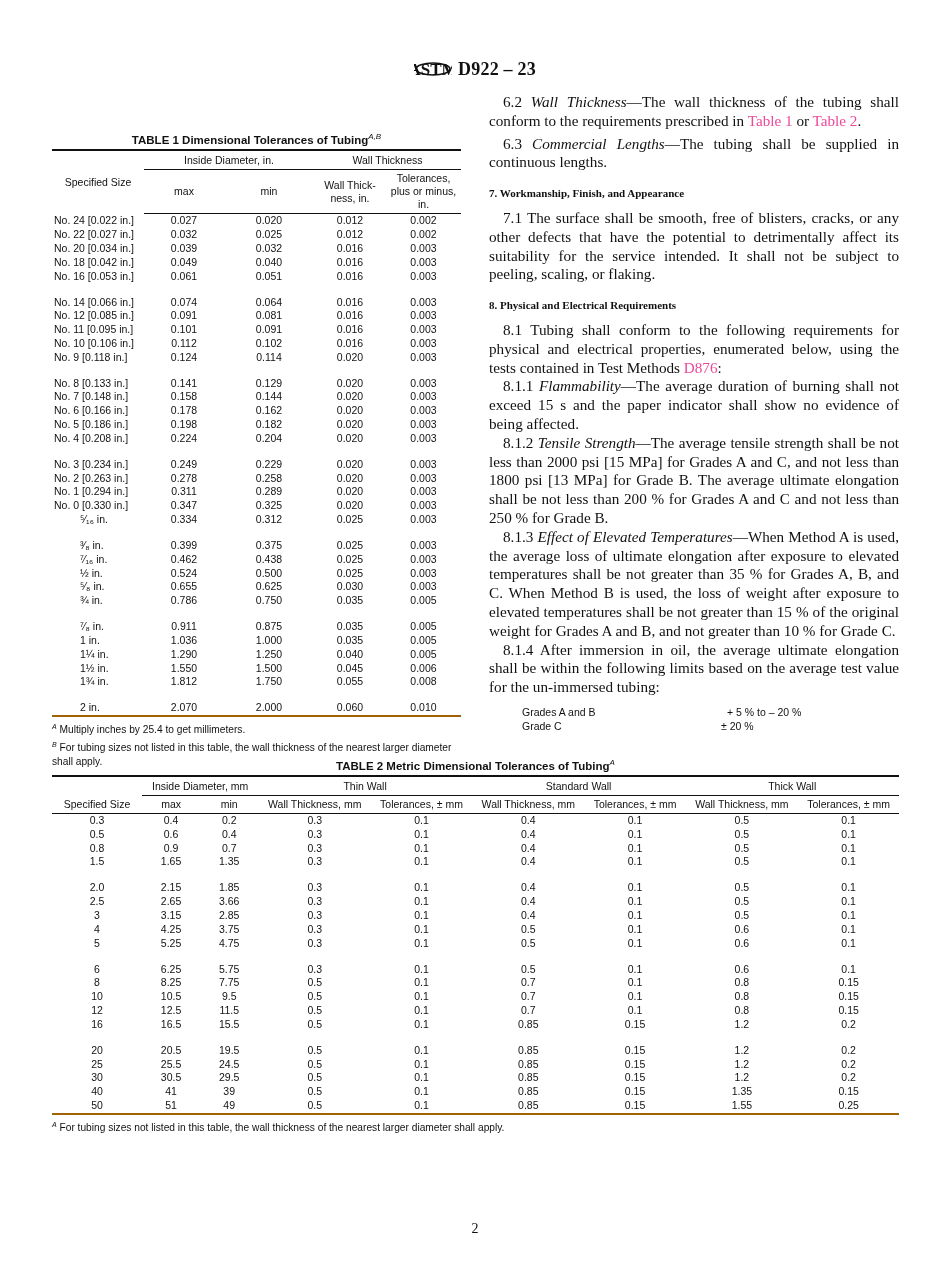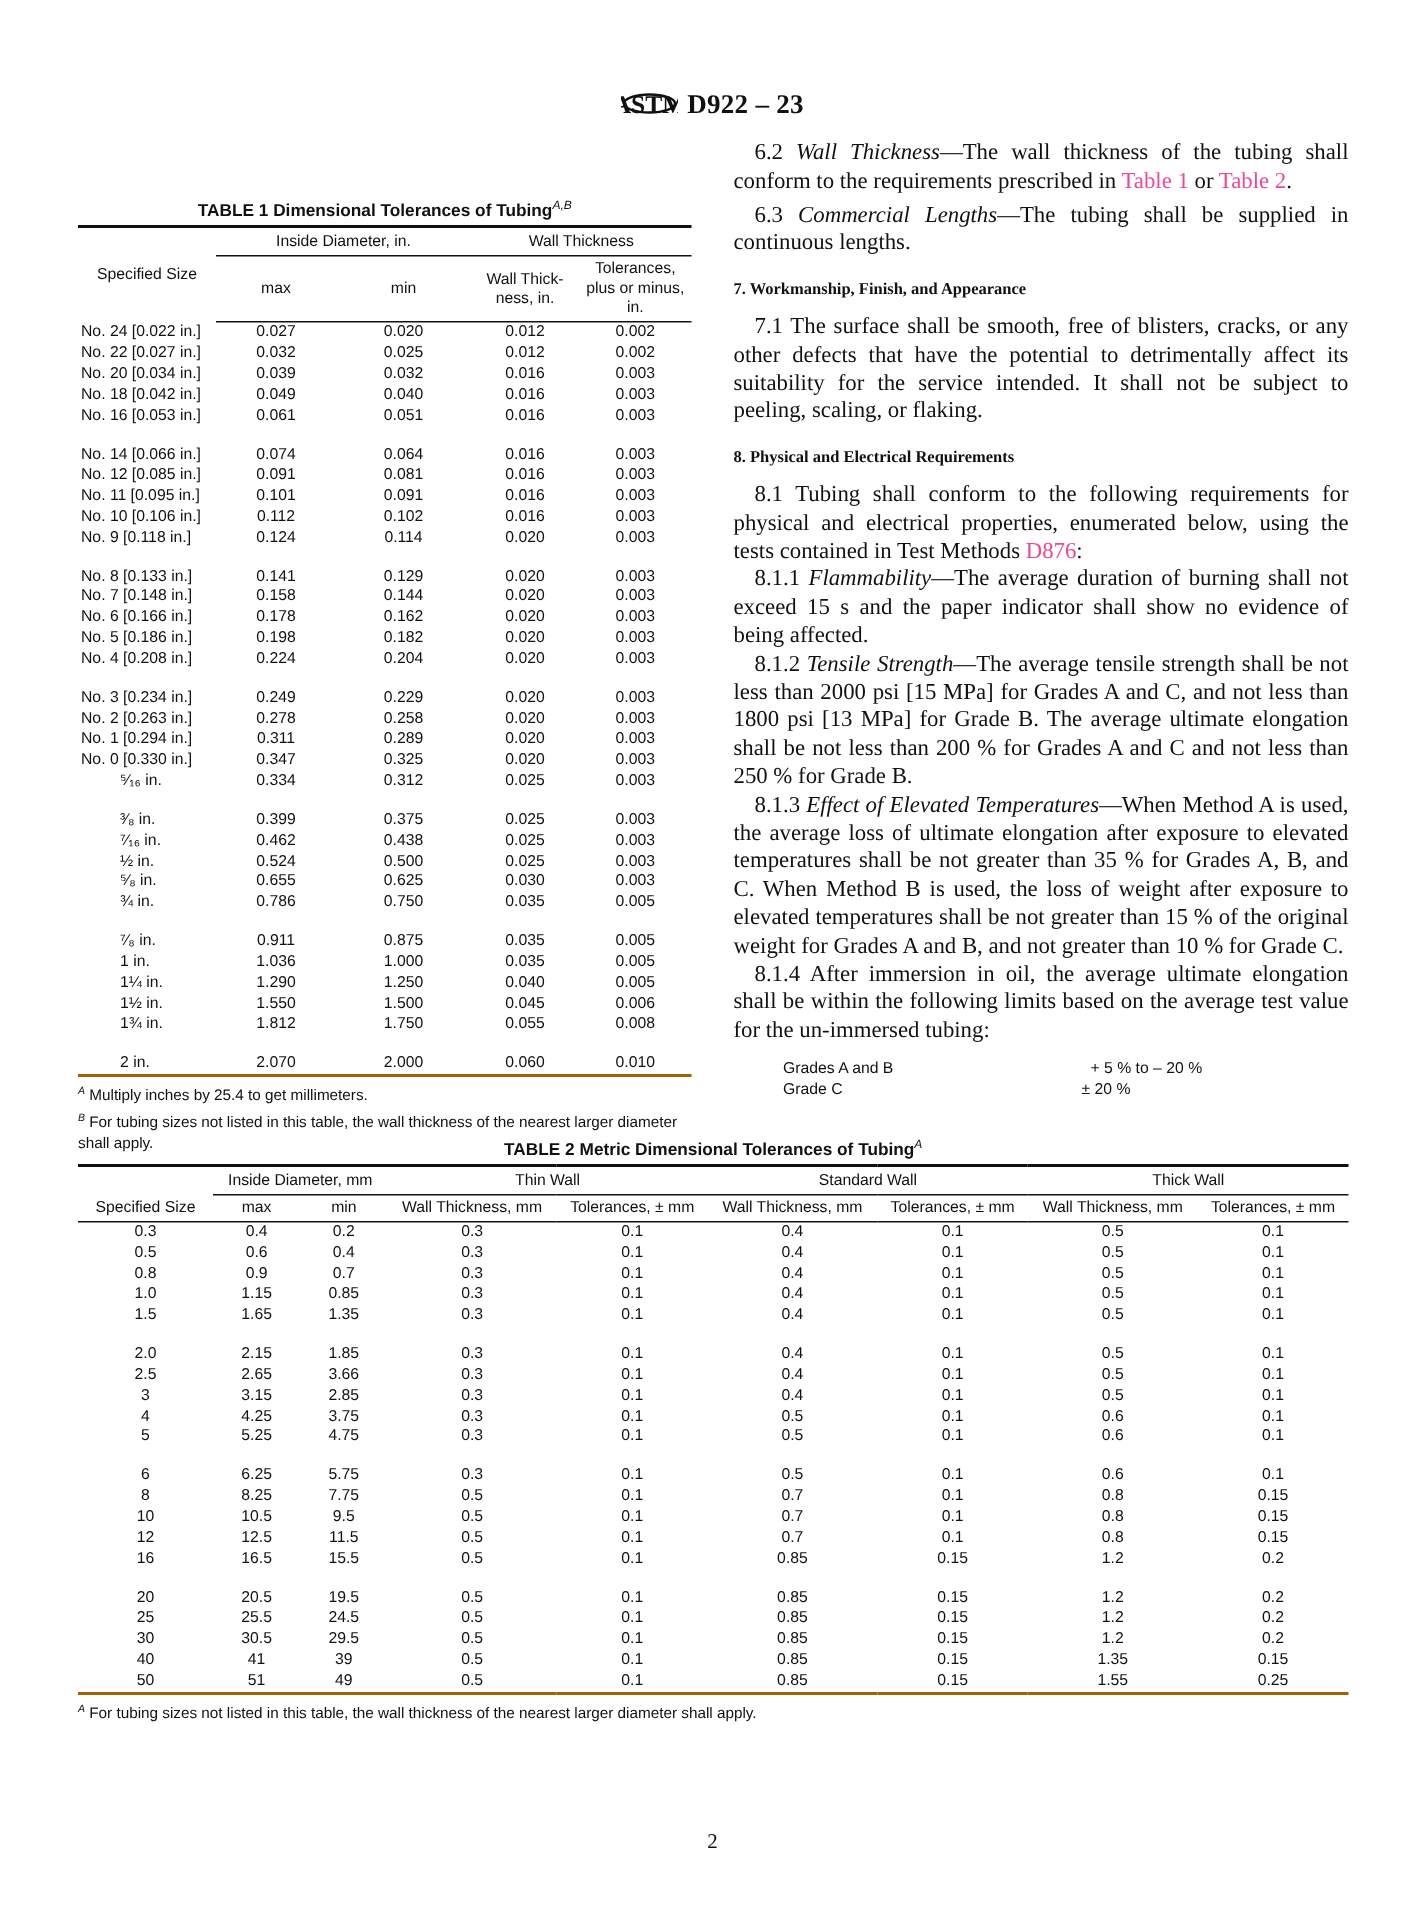--- a/index.html
+++ b/index.html
@@ -393,31 +393,20 @@
           <td>0.9</td>
           <td>0.7</td>
           <td>0.3</td>
           <td>0.1</td>
           <td>0.4</td>
           <td>0.1</td>
           <td>0.5</td>
           <td>0.1</td>
         </tr>
         <tr>
-          <td>1.0</td>
-          <td>1.15</td>
-          <td>0.85</td>
-          <td>0.3</td>
-          <td>0.1</td>
-          <td>0.4</td>
-          <td>0.1</td>
-          <td>0.5</td>
-          <td>0.1</td>
-        </tr>
-        <tr>
           <td>1.5</td>
           <td>1.65</td>
           <td>1.35</td>
           <td>0.3</td>
           <td>0.1</td>
           <td>0.4</td>
           <td>0.1</td>
           <td>0.5</td>
           <td>0.1</td>
         </tr>

